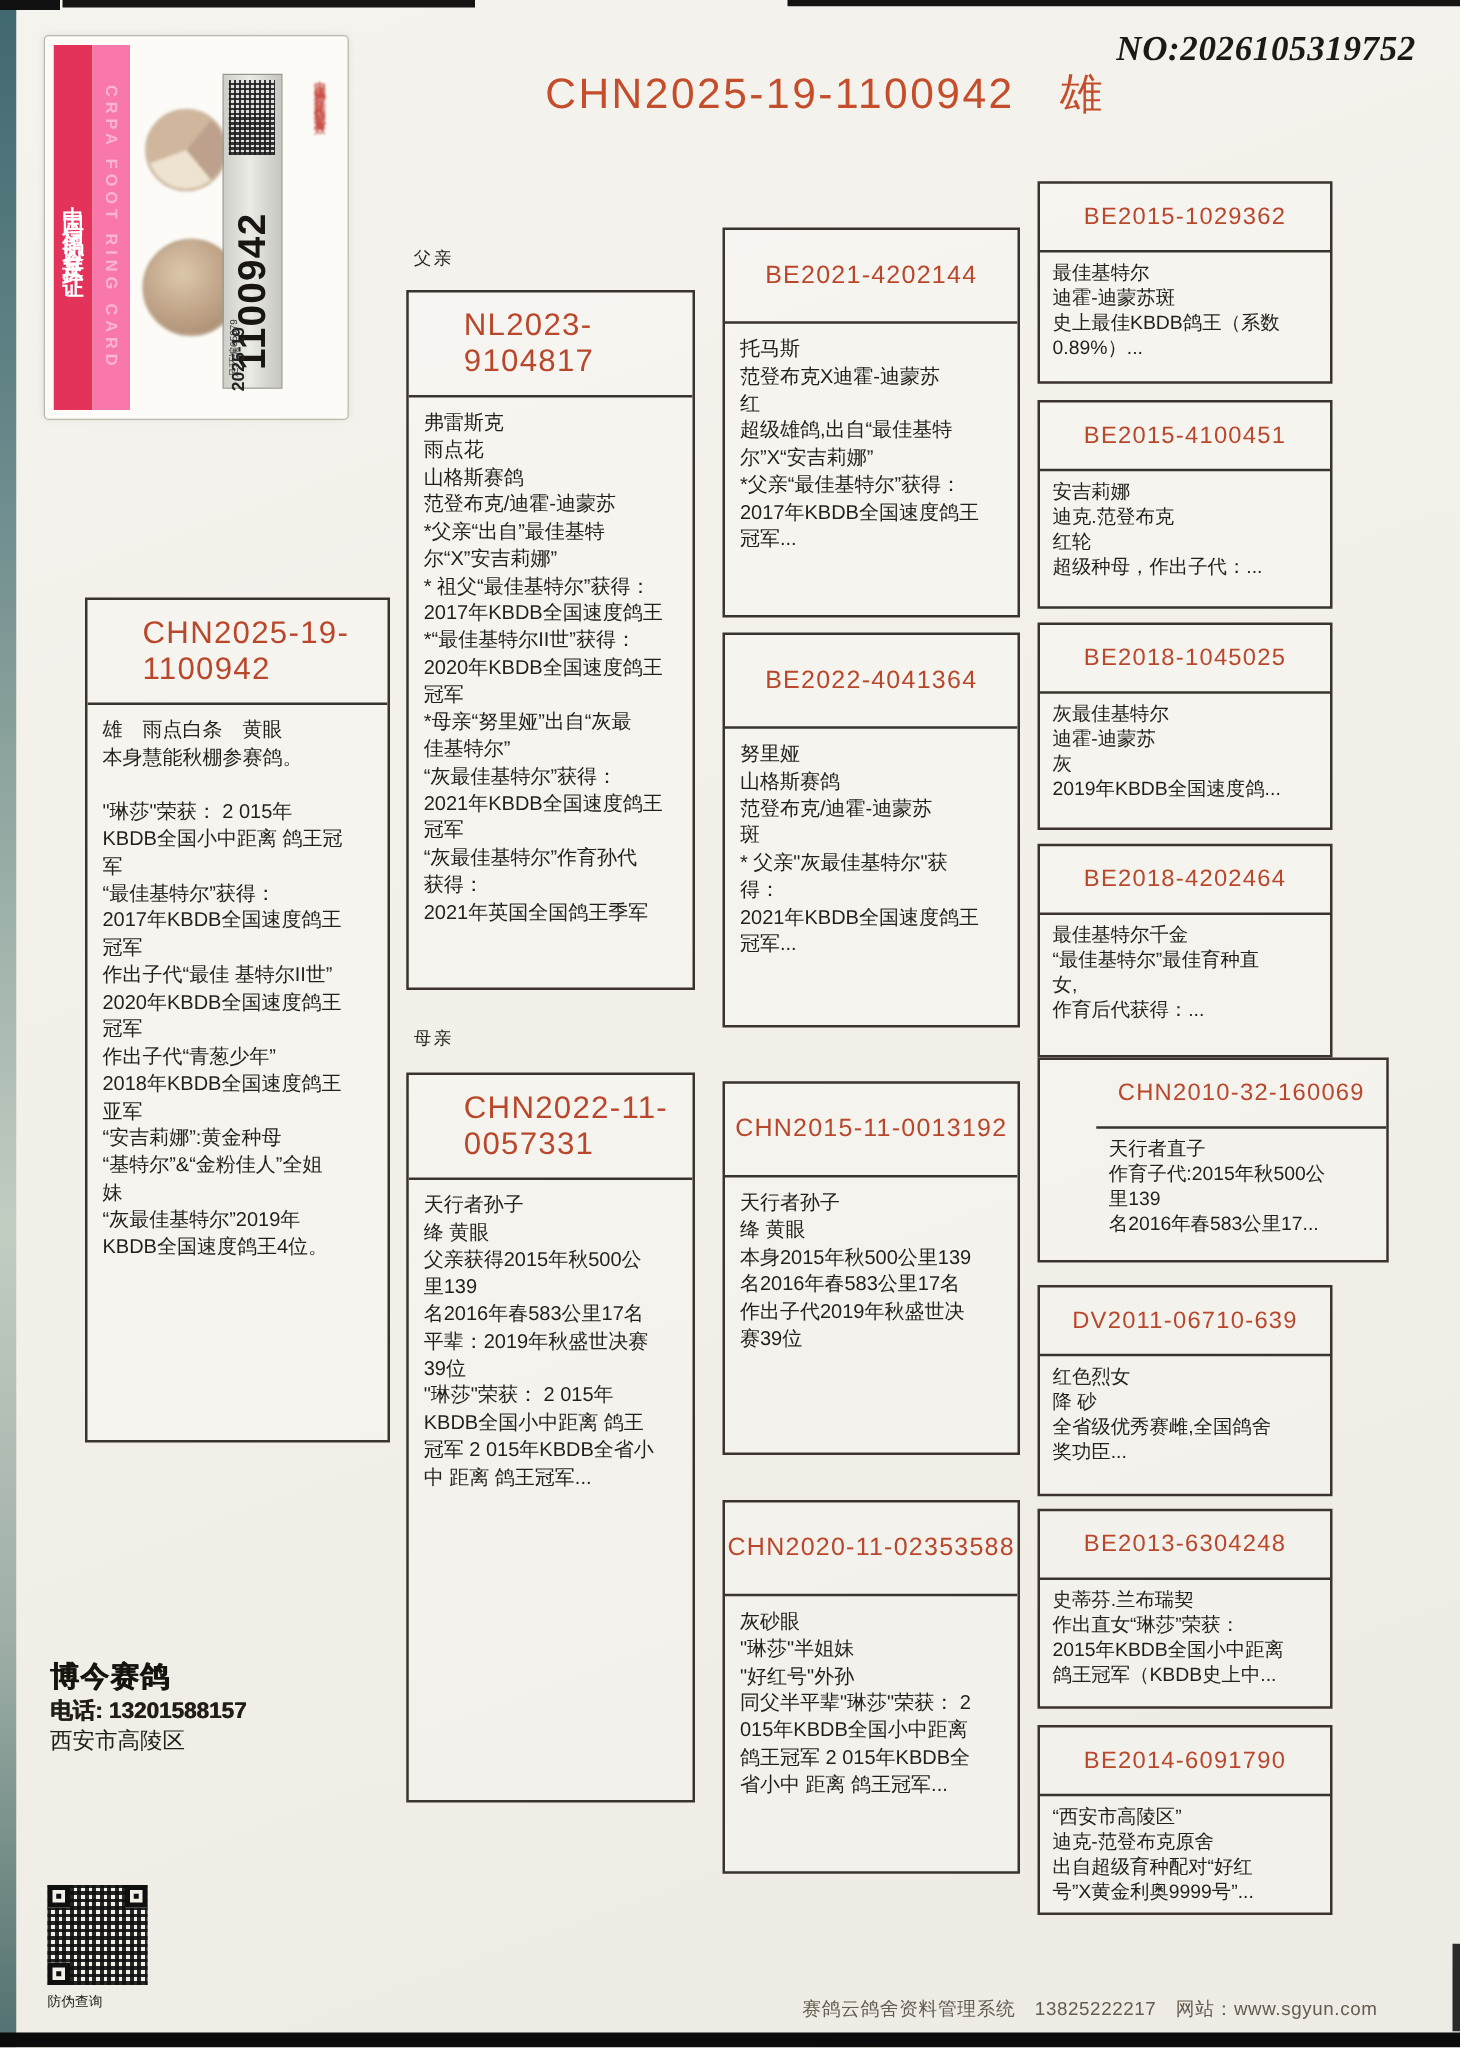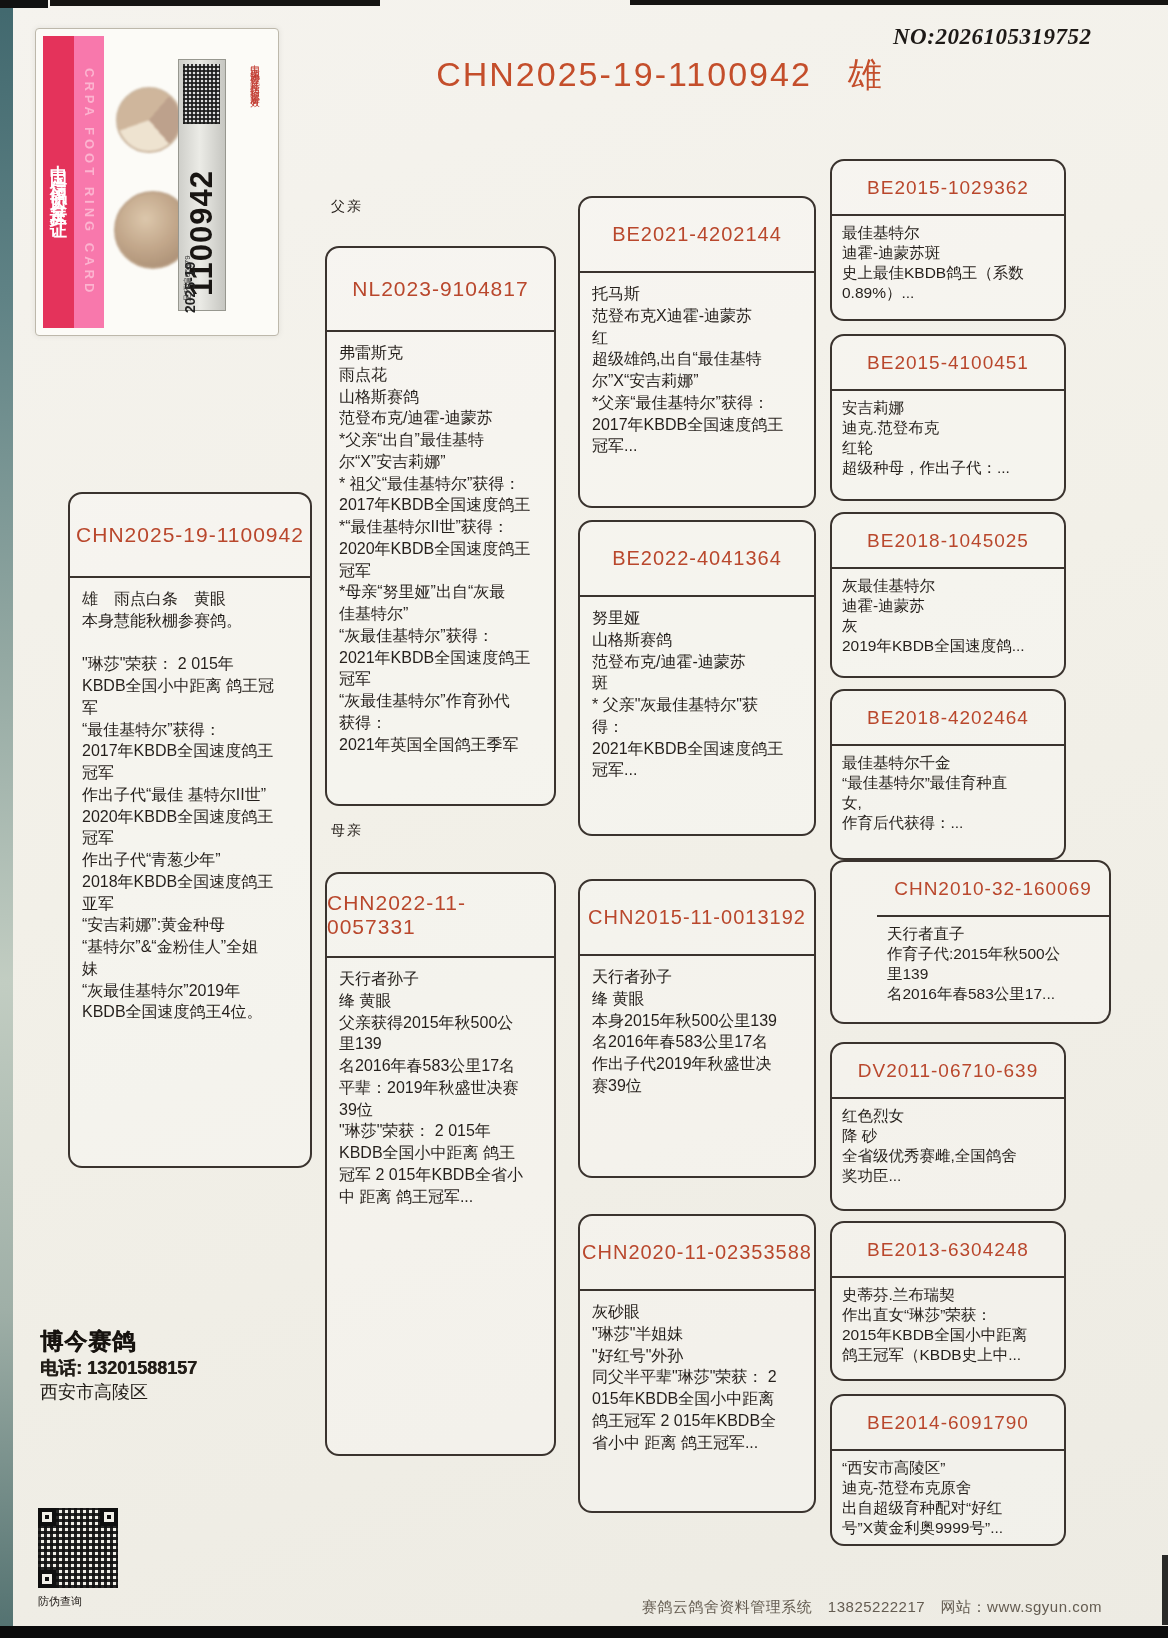--- a/index.html
+++ b/index.html
@@ -11,21 +11,21 @@
       background:linear-gradient(180deg,#41686e 0%,#5f8285 18%,#93a8a2 40%,#c2cdc2 60%,#9fafa7 80%,#51706f 100%);
       filter:blur(.5px);}
   .edge-bottom{position:absolute;left:0;bottom:0;width:100%;height:12px;background:#0b0b0b;}
   .edge-top1{position:absolute;left:50px;top:0;width:330px;height:6px;background:#151412;}
   .edge-top2{position:absolute;left:630px;top:0;width:538px;height:5px;background:#151412;}
   .edge-corner{position:absolute;left:0;top:0;width:48px;height:8px;background:#111;}
   .edge-right{position:absolute;right:0;top:1555px;width:6px;height:70px;background:#2a2a28;}
 
   
   .serial{position:absolute;top:24px;left:893px;font-family:"Liberation Serif",serif;
-      font-style:italic;font-weight:bold;font-size:23px;color:#1d1916;letter-spacing:.5px;}
+      font-style:italic;font-weight:bold;font-size:28px;color:#1d1916;letter-spacing:.5px;}
   .title{position:absolute;top:52px;left:340px;width:640px;text-align:center;
       font-size:34px;color:#c44e2b;letter-spacing:2px;font-weight:normal;}
 
   
   .ringcard{position:absolute;left:35px;top:28px;width:242px;height:306px;background:#fcfbf7;
       border:1px solid #bdb8ab;border-radius:4px;box-shadow:0 0 6px rgba(0,0,0,.08);}
   .rc-stripe-red{position:absolute;left:7px;top:7px;width:31px;height:292px;background:#e4335b;
       display:flex;align-items:center;justify-content:center;}
   .rc-stripe-red span{writing-mode:vertical-rl;color:#fff;font-size:17px;font-weight:bold;letter-spacing:7px;}
   .rc-stripe-pink{position:absolute;left:38px;top:7px;width:30px;height:292px;background:#f878ac;
@@ -48,24 +48,24 @@
       font-size:14px;font-weight:bold;color:#222;}
   .rc-seriesnote{position:absolute;left:-52px;top:176px;width:120px;transform:rotate(-90deg);
       font-size:8px;color:#333;}
   .rc-micro{position:absolute;left:212px;top:28px;height:256px;writing-mode:vertical-rl;
       font-size:9.5px;color:#c23d33;letter-spacing:2px;filter:blur(.7px);}
 
   
   .plabel{position:absolute;font-size:14px;color:#2a241f;letter-spacing:2px;}
   .lbl-father{left:331px;top:198px;}
   .lbl-mother{left:331px;top:822px;}
-  .pbox{position:absolute;border:2px solid #3a332e;border-radius:14px;background:rgba(255,255,255,.25);overflow:hidden;margin-top:14px;}
+  .pbox{position:absolute;border:2px solid #3a332e;border-radius:0;background:rgba(255,255,255,.25);overflow:hidden;}
   .pbox-ring{display:flex;align-items:center;justify-content:center;border-bottom:2px solid #3a332e;
       color:#b9472c;letter-spacing:1px;}
-  .lg .pbox-ring{height:82px;font-size:21px;}
+  .lg .pbox-ring{height:82px;font-size:25px;padding-left:44px;}
   .md .pbox-ring{height:73px;font-size:20px;}
   .sm .pbox-ring{height:53px;font-size:19px;}
   .pbox-body{white-space:pre-line;padding:10px 12px;font-size:16px;line-height:1.36;color:#241f1b;}
   .sm .pbox-body{padding:7px 10px;font-size:15.5px;line-height:1.3;}
 
   .pos-main  {left:68px; top:478px; width:240px;height:672px;}
   .pos-father{left:325px;top:232px; width:227px;height:556px;}
   .pos-mother{left:325px;top:858px; width:227px;height:580px;}
   .pos-gp1{left:578px;top:182px; width:234px;height:308px;}
   .pos-gp2{left:578px;top:506px; width:234px;height:312px;}

